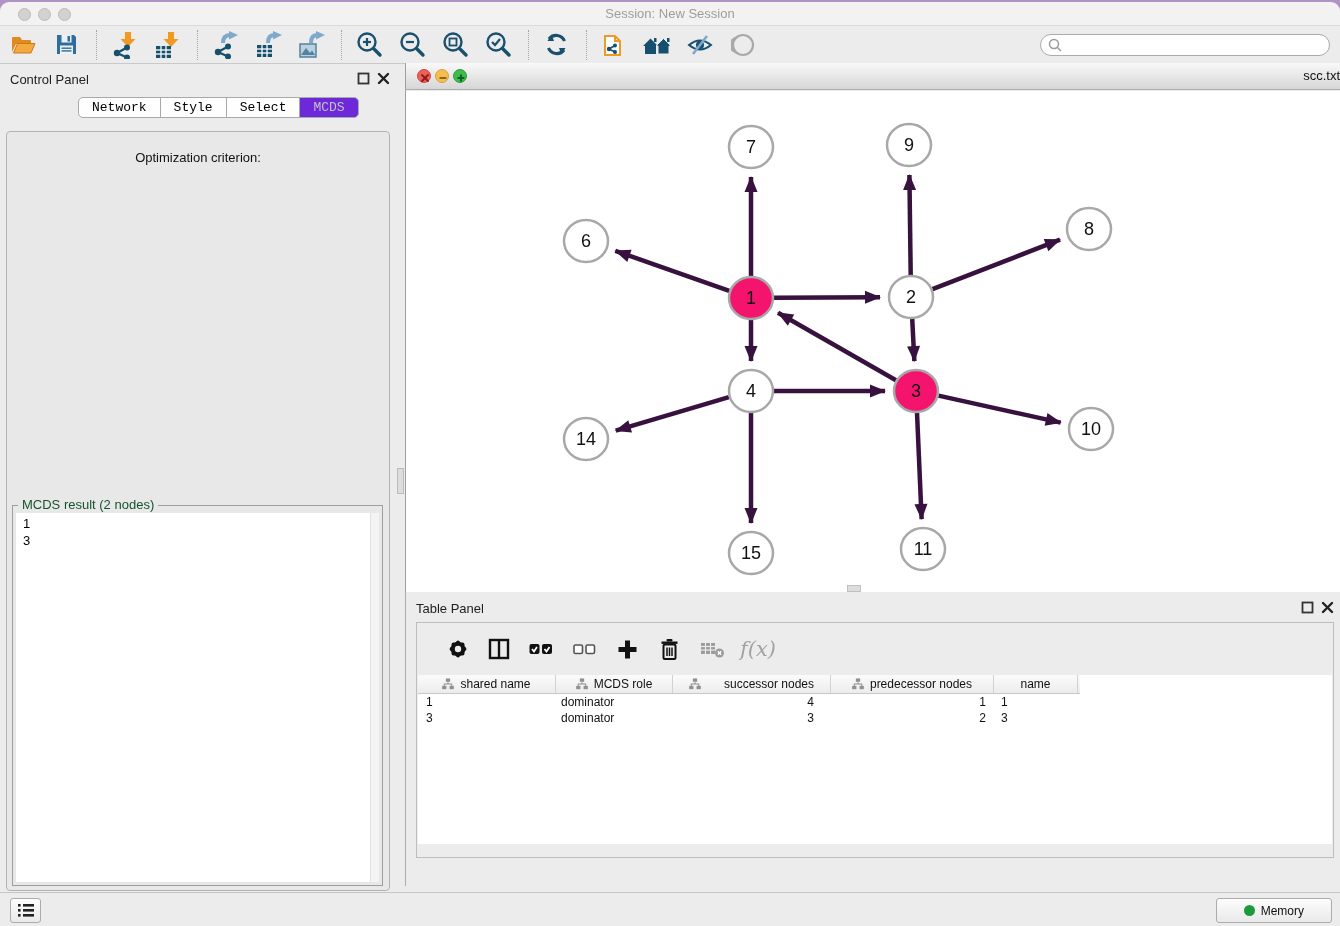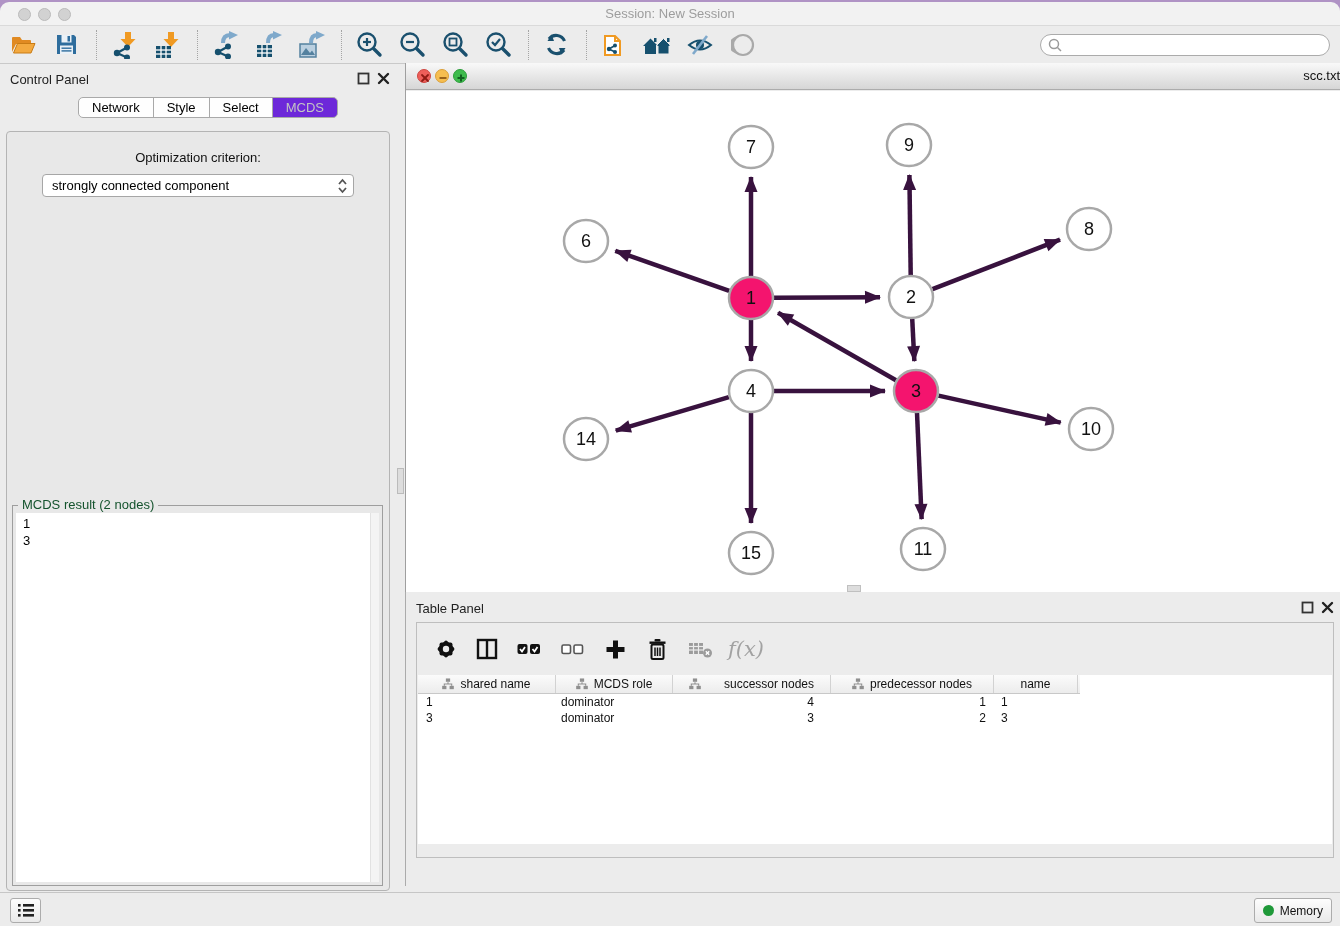--- a/index.html
+++ b/index.html
@@ -21,21 +21,21 @@
   .tb-icon { width:30px; height:30px; margin-right:13px; display:flex; align-items:center; justify-content:center; }
   .tb-sep { width:1px; height:30px; border-left:1px dotted #A5A5A5; margin:0 12px 0 2px; }
   .search-wrap { margin-left:auto; margin-right:10px; width:290px; height:22px; background:#fff;
                  border:1px solid #ABABAB; border-radius:12px; display:flex; align-items:center; padding-left:7px; }
   .search-wrap input { border:none; outline:none; flex:1; height:18px; font-size:13px; background:transparent; margin-left:4px; }
 
   
   .control-panel { position:absolute; left:0; top:63px; width:396px; height:823px; }
   .panel-title { position:absolute; left:10px; top:9px; font-size:13px; color:#222; }
   .panel-btns { position:absolute; right:6px; top:9px; display:flex; gap:7px; }
-  .cp-tabs { position:absolute; left:78px; top:34px; display:flex; }
+  .cp-tabs { position:absolute; left:78px; top:34px; display:flex;font-family:Liberation Mono, monospace; }
   .tab { height:21px; line-height:20px; padding:0 13px; font-size:13px; background:#FEFEFE;
          border:1px solid #A9A9A9; margin-left:-1px; color:#000; white-space:nowrap; }
   .tab:first-child { border-radius:5px 0 0 5px; margin-left:0; }
   .tab:last-child { border-radius:0 5px 5px 0; }
   .tab.selected { background:#6d28d9; color:#C4C4C4;text-align:center; }
   .cp-body { position:absolute; left:6px; top:68px; width:384px; height:760px;
              border:1px solid #B4B4B4; border-radius:4px; background:#E8E8E8; overflow:hidden; }
   .opt-label { margin-top:18px; text-align:center; font-size:13px; color:#111; }
   .dropdown { margin:9px auto 0; width:312px; height:23px; background:#fff; border:1px solid #A6A6A6;
               border-radius:4px; font-size:13px; line-height:21px; padding-left:9px; position:relative; color:#000; }
@@ -58,21 +58,21 @@
   .nw-titlebar { position:absolute; top:0; left:0; right:0; height:27px;
                  background:linear-gradient(#F9F9F9,#D6D6D6); border-bottom:1px solid #ACACAC; }
   .nw-title { position:absolute; left:0; right:0; text-align:right; line-height:26px; font-size:13px; color:#111; }
   .nw-tl { position:absolute; top:6px; width:14px; height:14px; border-radius:50%; }
   .nw-canvas { position:absolute; top:28px; left:0; right:0; bottom:0; background:#fff; }
 
   
   .table-panel { position:absolute; left:405px; top:592px; width:935px; height:294px; border-left:1px solid #ABABAB; }
   .tp-content { position:absolute; left:10px; top:30px; width:918px; height:236px;
                 border:1px solid #BEBEBE; background:#ECECEC; }
-  .tp-toolbar { position:absolute; top:0; left:4px; right:0; height:52px; display:flex; align-items:center;
+  .tp-toolbar { position:absolute; top:0; left:16px; right:0; height:52px; display:flex; align-items:center;
                 padding-left:14px; gap:19px; }
   .fx-label { font-family:"DejaVu Serif", serif; font-style:italic; font-size:21px; color:#A2A2A2; margin-left:-4px; }
   .tp-table { position:absolute; left:1px; right:1px; top:52px; bottom:13px; background:#fff; overflow:hidden; }
   .tp-hrow { display:flex; height:19px; background:linear-gradient(#FBFBFB,#ECECEC); border-bottom:1px solid #C8C8C8; width:662px; }
   .tp-hcell { display:flex; align-items:center; justify-content:center; gap:6px; border-right:1px solid #D2D2D2;
               font-size:12px; color:#111; height:100%; }
   .tp-row { display:flex; height:16px; }
   .tp-cell { font-size:12px; line-height:16px; color:#111; overflow:hidden; white-space:nowrap; }
   .tp-tabs { position:absolute; left:0; right:0; top:272px; display:flex; justify-content:center; }
 
@@ -270,29 +270,20 @@
     </svg>
   </div>
   <div class="cp-tabs" id="cp-tabs">
       <span class="tab">Network</span>
       <span class="tab">Style</span>
       <span class="tab">Select</span>
       <span class="tab selected">MCDS</span>
     </div>
   <div class="cp-body">
     <div class="opt-label">Optimization criterion:</div>
-    <div class="dropdown">
-      <span>strongly connected component</span>
-      <span class="dd-stepper">
-        <svg width="13" height="18" viewBox="0 0 13 18">
-          <path d="M3,7 L6.5,3 L10,7" stroke="#555" stroke-width="1.8" fill="none"></path>
-          <path d="M3,11 L6.5,15 L10,11" stroke="#555" stroke-width="1.8" fill="none"></path>
-        </svg>
-      </span>
-    </div>
     <div class="result-group">
       <span class="result-legend">MCDS result (2 nodes)</span>
       <div class="result-text" id="result-text">
         <div class="result-scroll"></div>
       <div>1</div>
           <div>3</div>
         </div>
     </div>
   </div>
 </div>
@@ -543,17 +534,17 @@
       <g fill="#222">
         <rect x="1" y="1" width="2.6" height="2.6"></rect>
           <rect x="6" y="1" width="11" height="2.6"></rect>
         <rect x="1" y="6" width="2.6" height="2.6"></rect>
           <rect x="6" y="6" width="11" height="2.6"></rect>
         <rect x="1" y="11" width="2.6" height="2.6"></rect>
           <rect x="6" y="11" width="11" height="2.6"></rect>
       </g>
     </svg>
   </div>
-  <div class="sb-btn" style="right:8px;padding:0 8px">
+  <div class="sb-btn" style="right:8px;padding:0 27px">
     <span class="memory-dot"></span>
     <span class="memory-label">Memory</span>
   </div>
 </div>
 
 </body></html>

